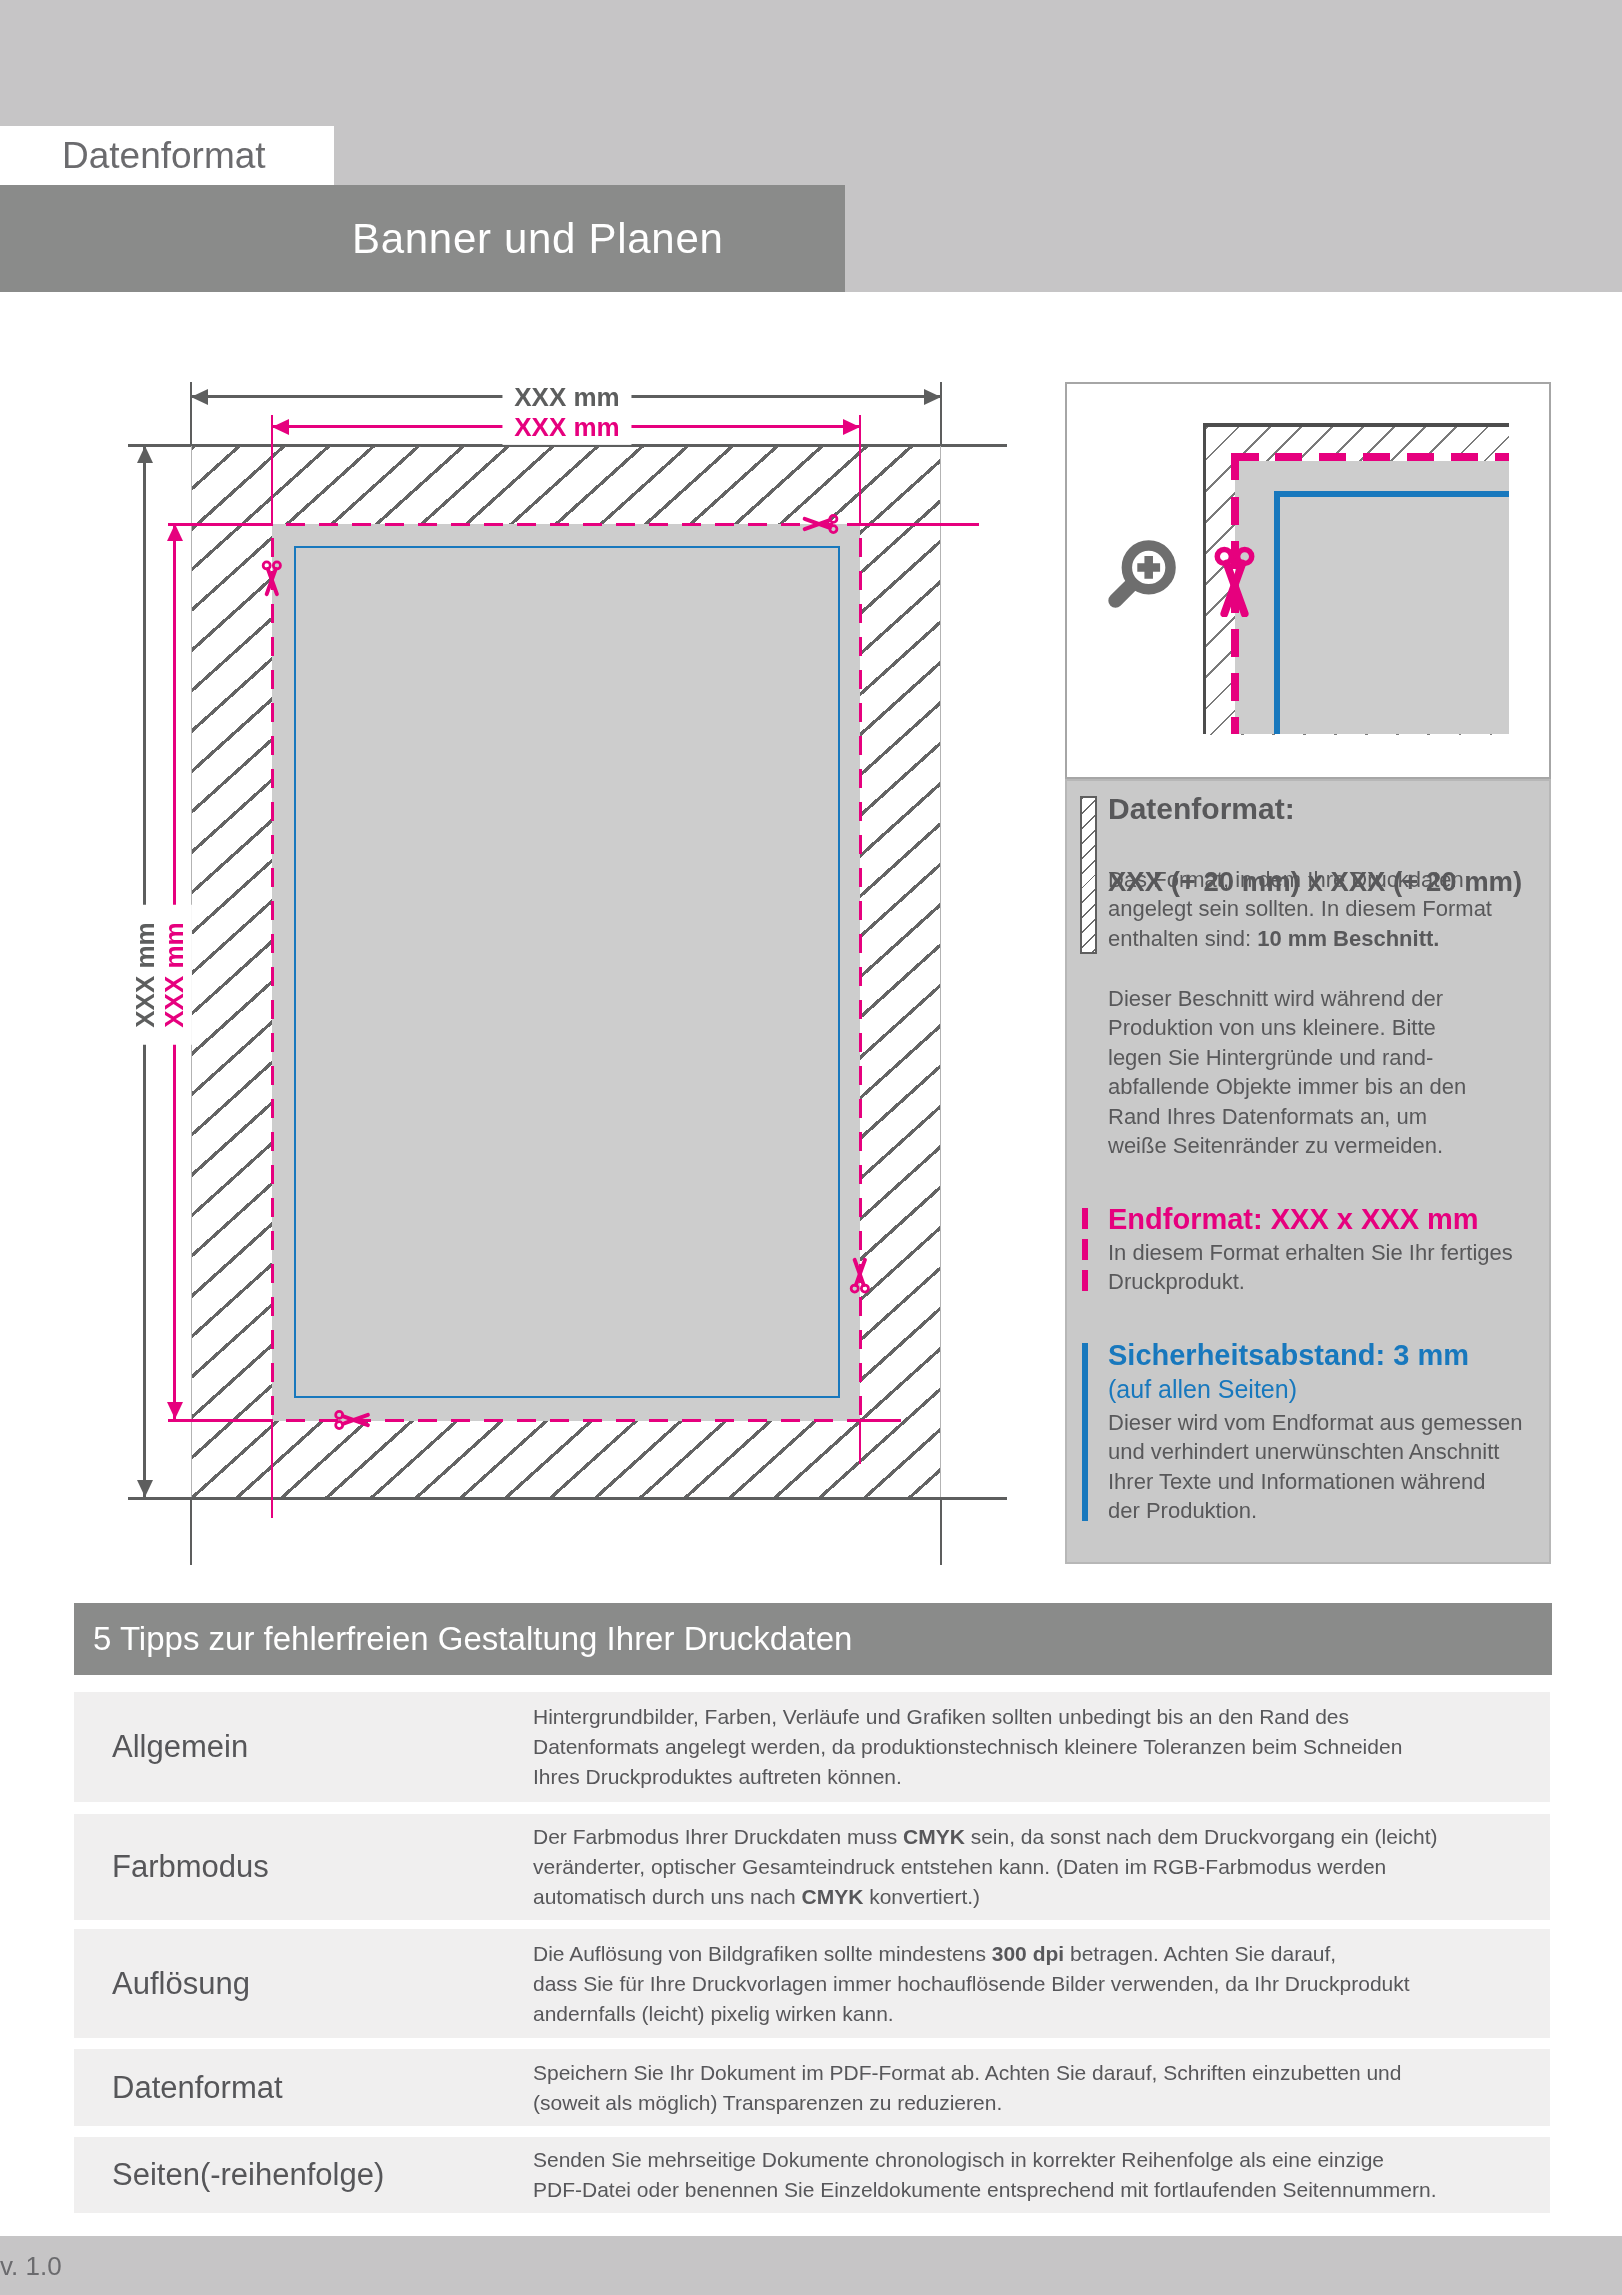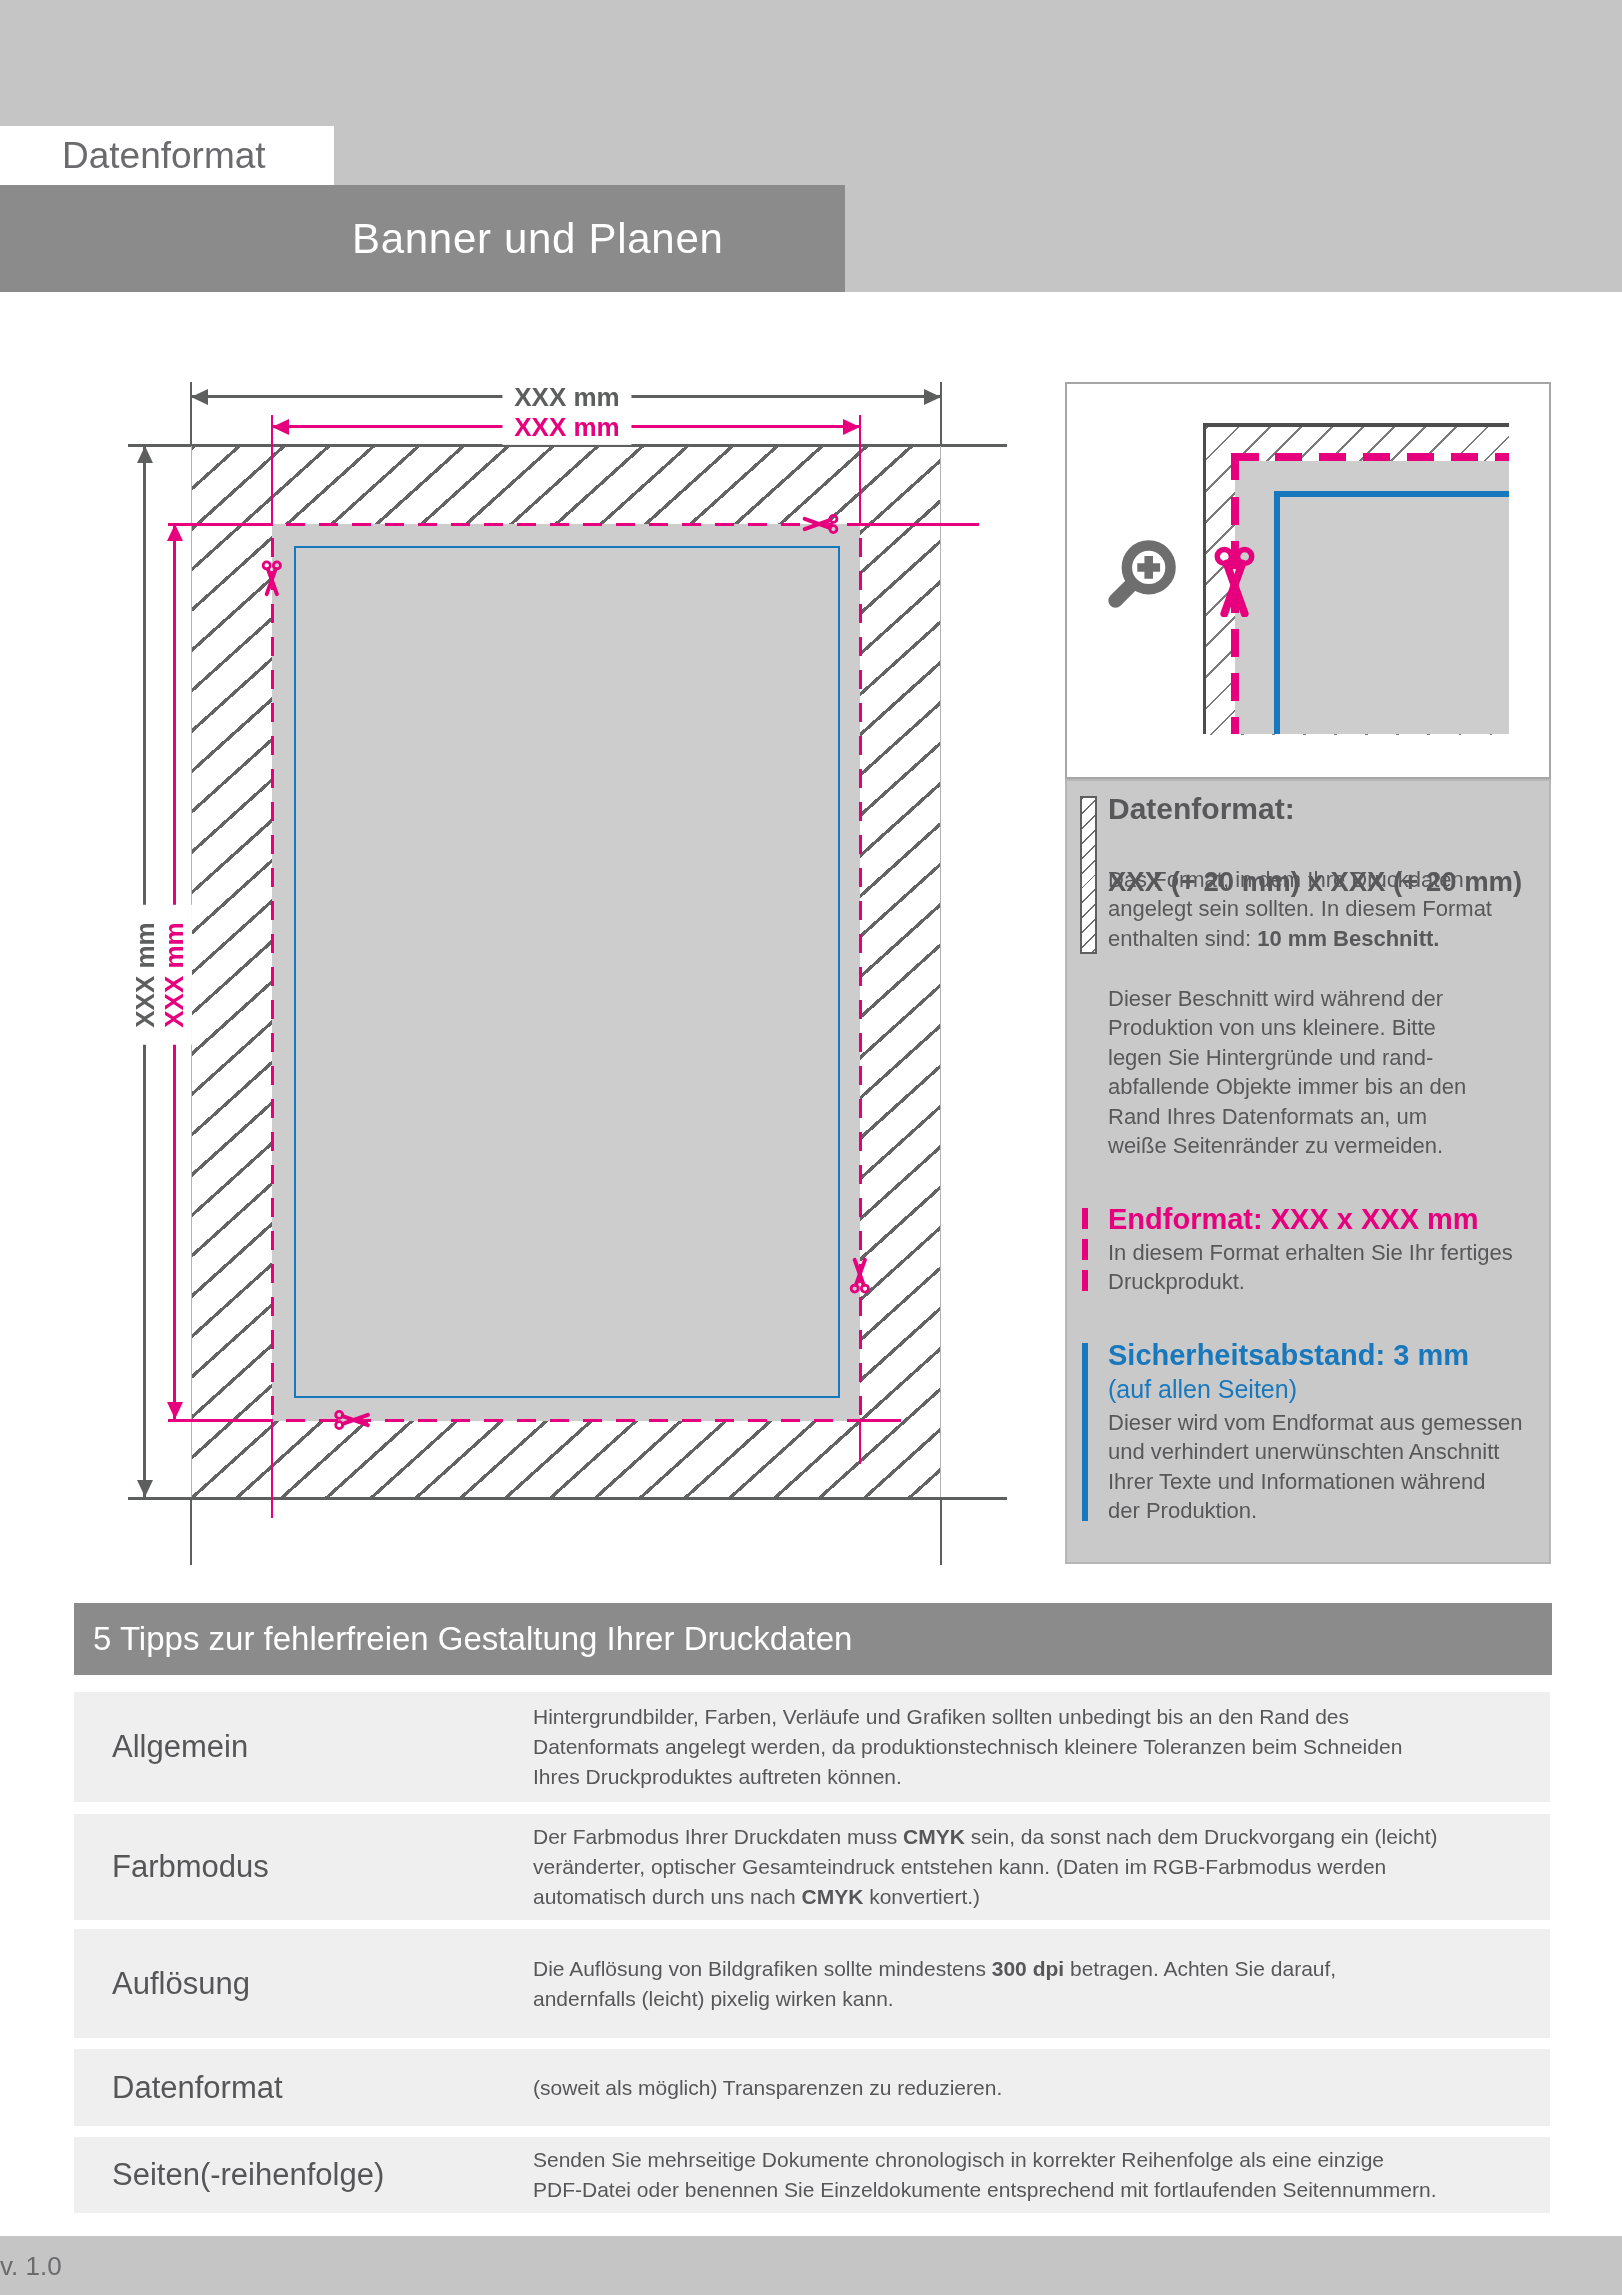--- a/index.html
+++ b/index.html
@@ -247,26 +247,28 @@
     <div class="txt">
         <div class="ln"><span>Der Farbmodus Ihrer Druckdaten muss </span><span class="b">CMYK</span><span> sein, da sonst nach dem Druckvorgang ein (leicht)</span></div>
         <div class="ln"><span>veränderter, optischer Gesamteindruck entstehen kann. (Daten im RGB-Farbmodus werden</span></div>
         <div class="ln"><span>automatisch durch uns nach </span><span class="b">CMYK</span><span> konvertiert.)</span></div>
       </div>
   </div>
   <div class="tip-row" style="top:1929px;height:109px;">
     <div class="lbl">Auflösung</div>
     <div class="txt">
         <div class="ln"><span>Die Auflösung von Bildgrafiken sollte mindestens </span><span class="b">300 dpi</span><span> betragen. Achten Sie darauf,</span></div>
+        <div class="ln"><span>dass Sie für Ihre Druckvorlagen immer hochauflösende Bilder verwenden, da Ihr Druckprodukt</span></div>
         <div class="ln"><span>andernfalls (leicht) pixelig wirken kann.</span></div>
       </div>
   </div>
   <div class="tip-row" style="top:2049px;height:77px;">
     <div class="lbl">Datenformat</div>
     <div class="txt">
+        <div class="ln"><span>Speichern Sie Ihr Dokument im PDF-Format ab. Achten Sie darauf, Schriften einzubetten und</span></div>
         <div class="ln"><span>(soweit als möglich) Transparenzen zu reduzieren.</span></div>
       </div>
   </div>
   <div class="tip-row" style="top:2137px;height:76px;">
     <div class="lbl">Seiten(-reihenfolge)</div>
     <div class="txt">
         <div class="ln"><span>Senden Sie mehrseitige Dokumente chronologisch in korrekter Reihenfolge als eine einzige</span></div>
         <div class="ln"><span>PDF-Datei oder benennen Sie Einzeldokumente entsprechend mit fortlaufenden Seitennummern.</span></div>
       </div>
   </div>

